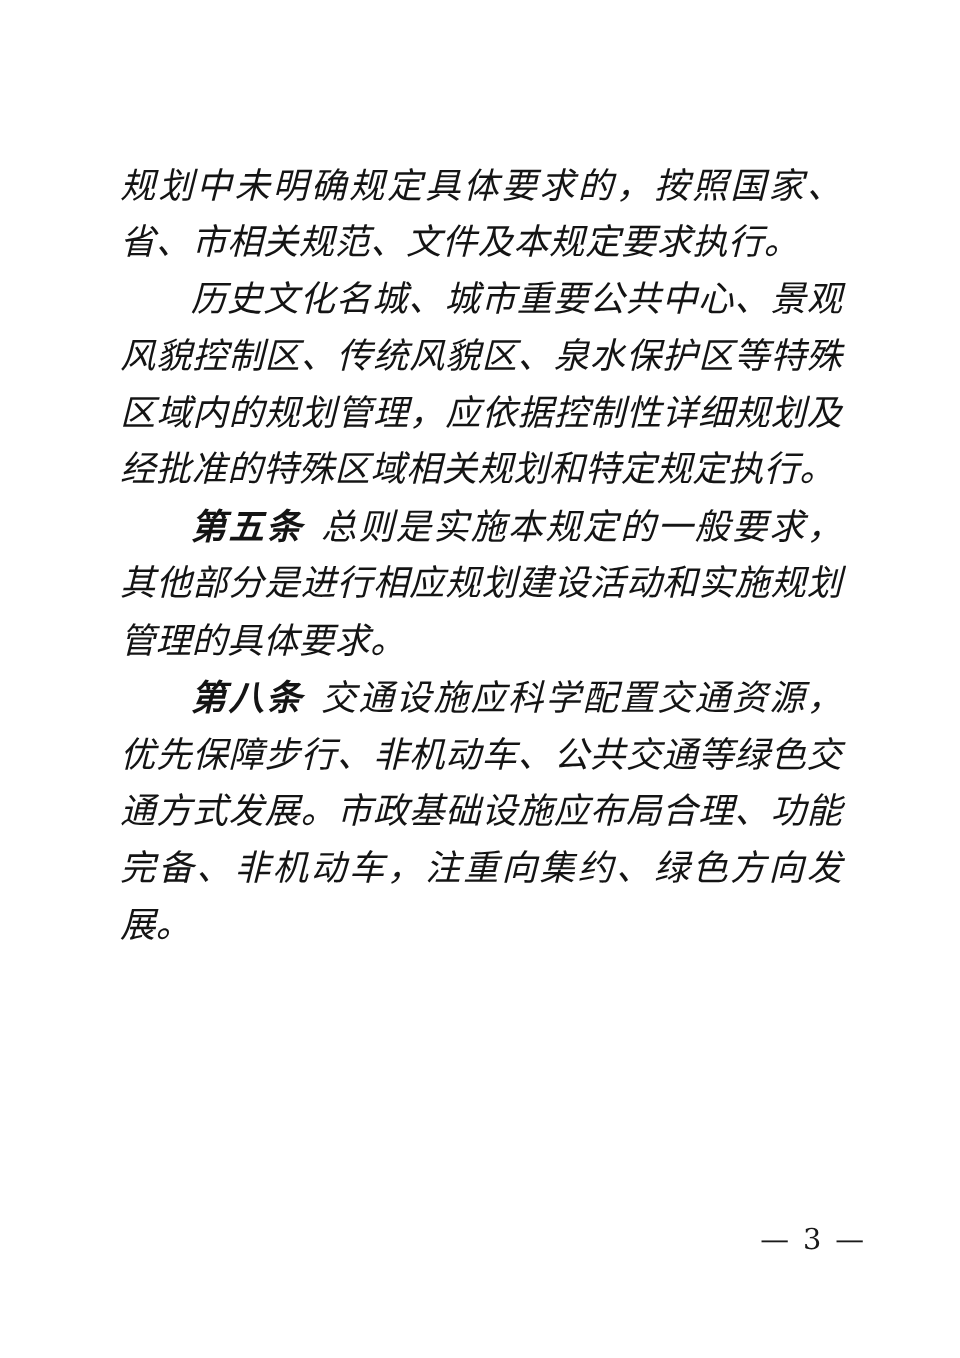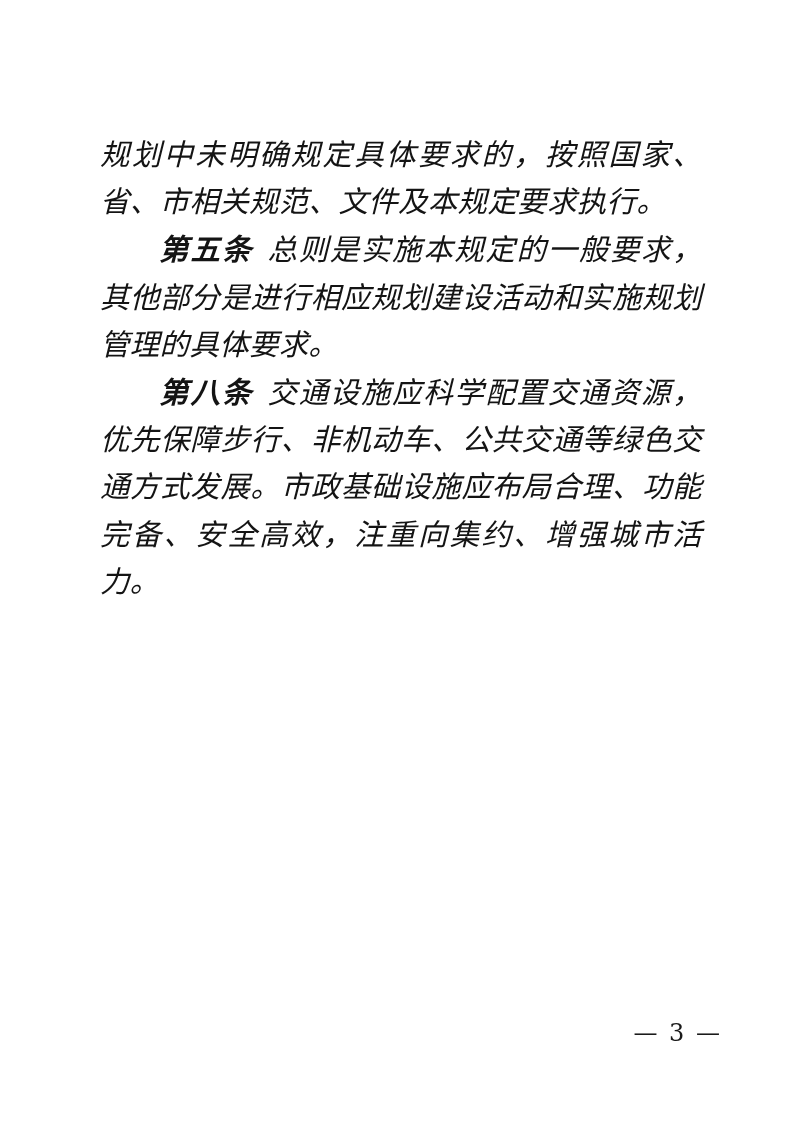--- a/index.html
+++ b/index.html
@@ -75,26 +75,27 @@
 </style>
 </head>
 <body>
 
 <div class="page">
 
   <div class="text-column">
 
     <p class="para no-indent"><span>规划中未明确规定具体要求的，按照国家、省、市相关规范、文件及本规定要求执行。</span></p>
 
+    <p class="para"><span>历史文化名城、城市重要公共中心、景观风貌控制区、传统风貌区、泉水保护区等特殊区域内的规划管理，应依据控制性详细规划及经批准的特殊区域相关规划和特定规定执行。</span></p>
 
     <p class="para"><span class="article-marker">第五条</span><span class="marker-gap"></span><span>总则是实施本规定的一般要求，其他部分是进行相应规划建设活动和实施规划管理的具体要求。</span></p>
 
 
 
-    <p class="para"><span class="article-marker">第八条</span><span class="marker-gap"></span><span>交通设施应科学配置交通资源，优先保障步行、非机动车、公共交通等绿色交通方式发展。市政基础设施应布局合理、功能完备、安全高效，注重向集约、增强城市活力。</span></p>
+    <p class="para"><span class="article-marker">第八条</span><span class="marker-gap"></span><span>交通设施应科学配置交通资源，优先保障步行、非机动车、公共交通等绿色交通方式发展。市政基础设施应布局合理、功能完备、非机动车，注重向集约、绿色方向发展。</span></p>
 
     <p class="para"><span class="marker-gap"></span></p>
 
   </div>
 
   <div class="page-number">— 3 —</div>
 
 </div>
 
 </body></html>

